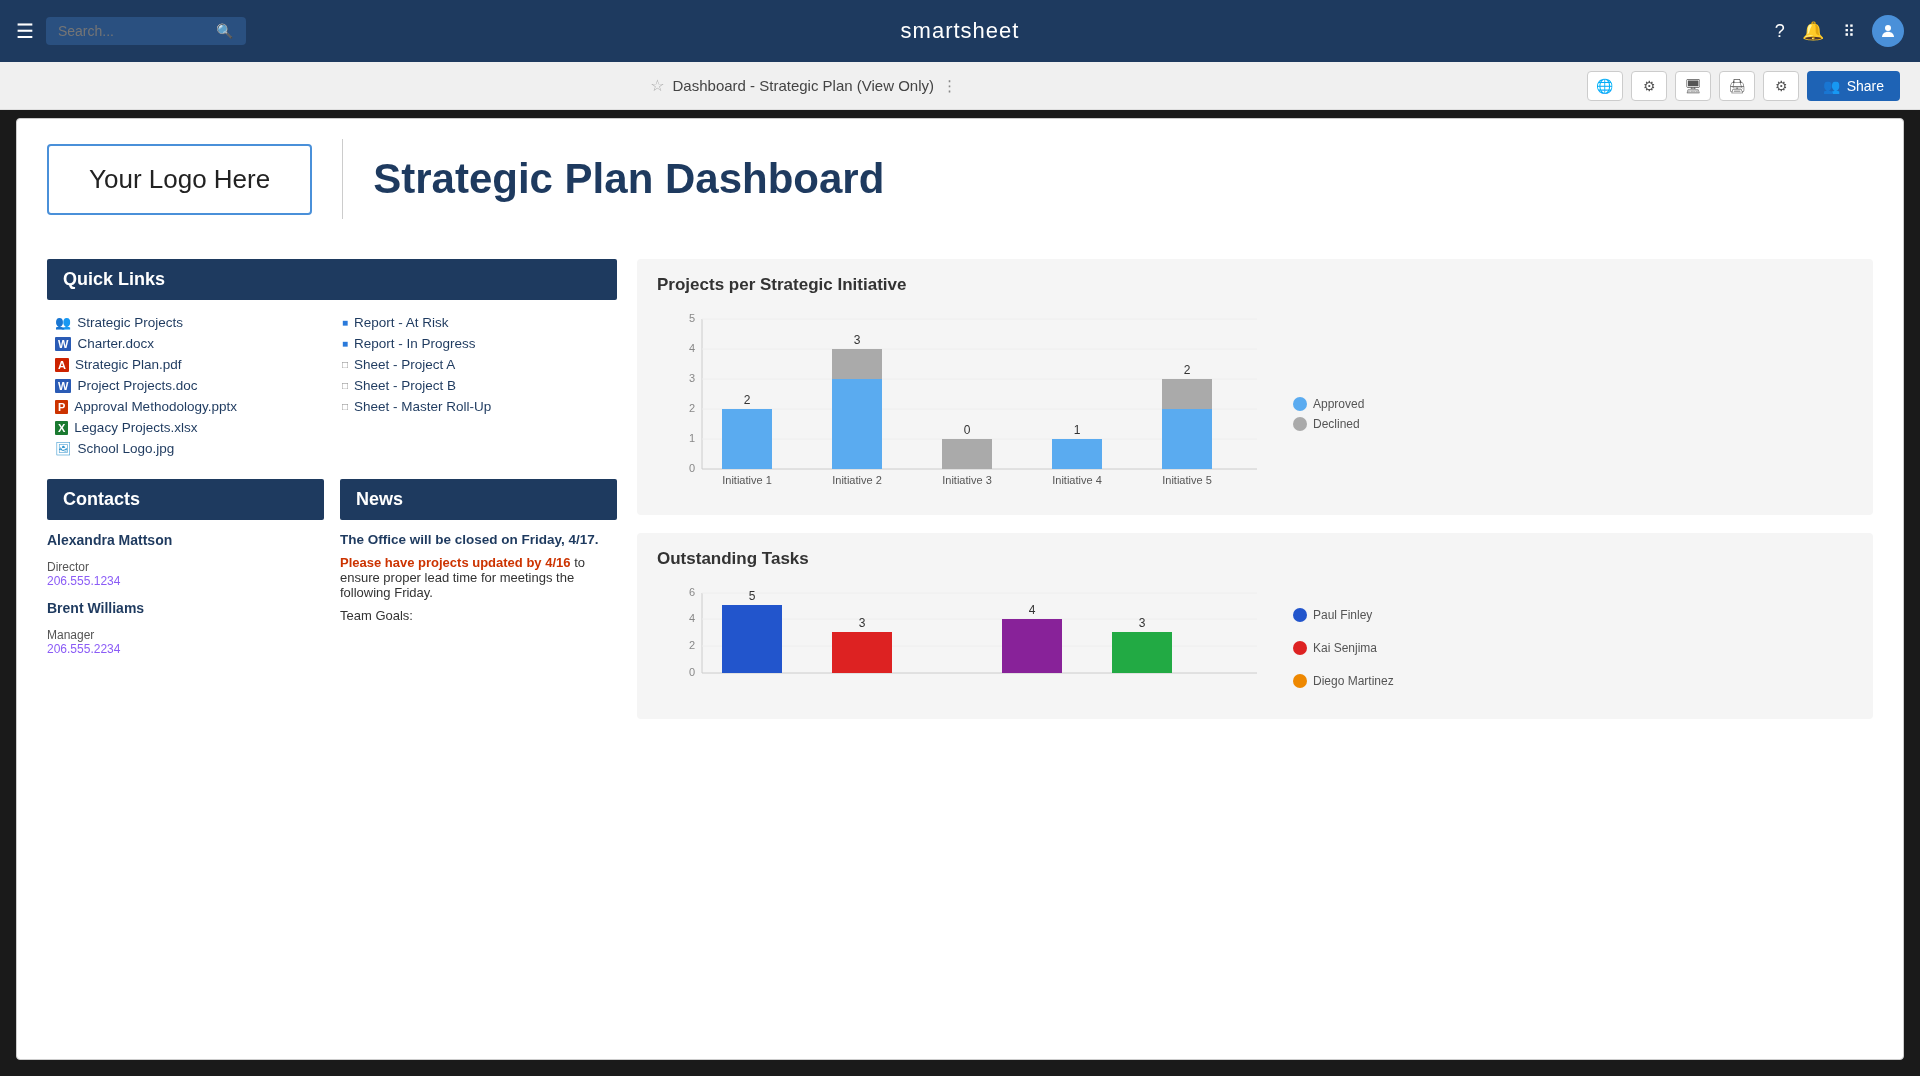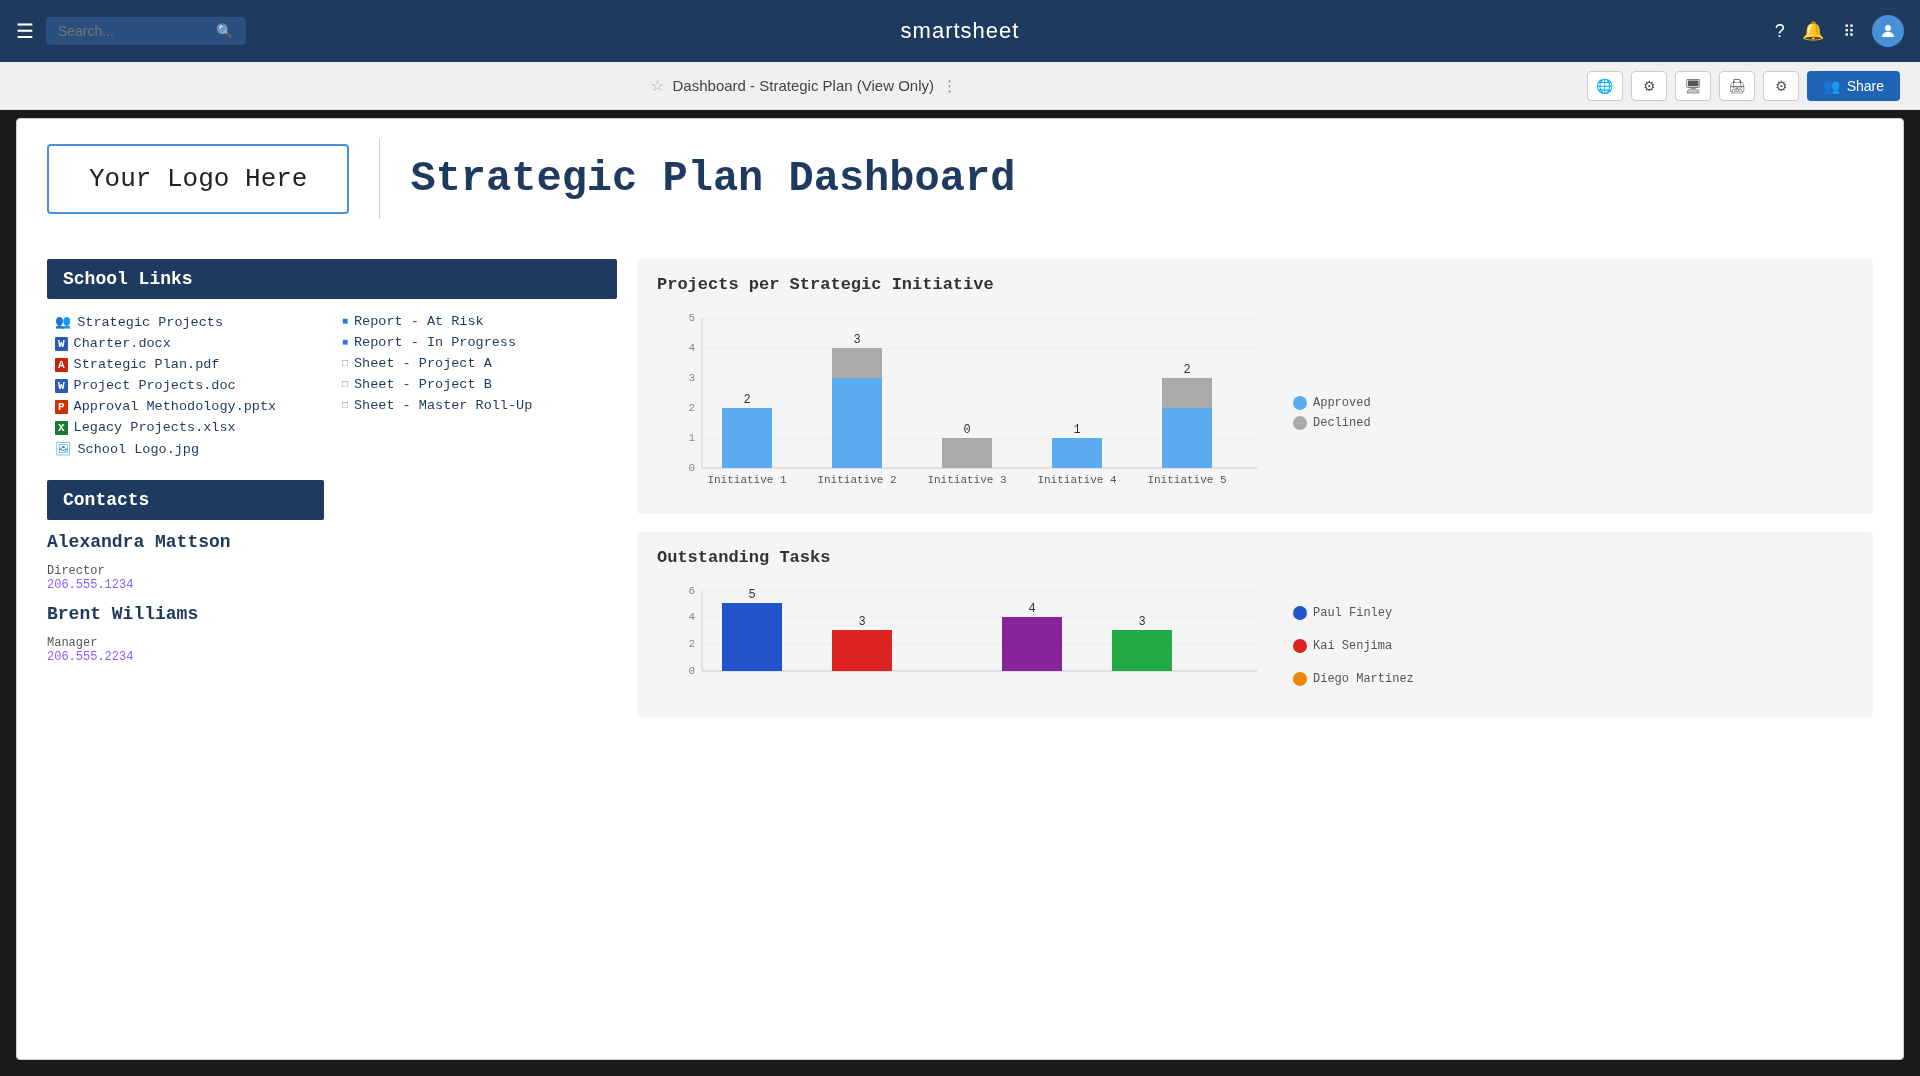--- a/index.html
+++ b/index.html
@@ -97,21 +97,20 @@
 
     
     .main-content {
       background: white;
       margin: 8px 16px;
       border: 1px solid #ccc;
       border-radius: 4px;
       padding: 20px 30px;
       height: calc(1076px - 62px - 48px - 24px);
       overflow: hidden;
-      font-family: Liberation Mono, monospace;
     }
 
     
     .header-row {
       display: flex;
       align-items: center;
       gap: 30px;
       margin-bottom: 24px;
       padding-bottom: 16px;
     }
@@ -177,21 +176,21 @@
     
     .bottom-left {
       display: grid;
       grid-template-columns: 1fr 1fr;
       gap: 16px;
     }
     .contacts-section {}
     .news-section {}
 
     .contact-person { margin-bottom: 12px; }
-    .contact-name { font-weight: 700; color: #1e3a5f; font-size: 18px; }
+    .contact-name { font-weight: 700; color: #1e3a5f; font-size: 14px; }
     .contact-role { font-size: 12px; color: #555; margin-top: 12px; }
     .contact-phone { font-size: 12px; color: #8b5cf6; }
 
     .news-text-highlight { color: #1e3a5f; font-weight: 700; font-size: 13.5px; margin-bottom: 8px; }
     .news-text-alert { color: #cc3300; font-weight: 700; font-size: 13px; }
     .news-text-label { font-size: 13px; color: #333; }
 
     
     .right-col {}
 
@@ -271,21 +270,21 @@
   <div class="header-row">
     <div class="logo-box">Your Logo Here</div>
     <div class="divider-line"></div>
     <div class="dashboard-title">Strategic Plan Dashboard</div>
   </div>
 
   <div class="content-grid">
 
     <div class="left-col">
 
-      <div class="section-header">School Links</div>
+      <div class="section-header">Quick Links</div>
       <div class="quick-links-grid">
 
         <div>
           <div class="link-item">
             <span class="file-icon file-icon-blue">👥</span>
             <span>Strategic Projects</span>
           </div>
           <div class="link-item">
             <span class="file-icon file-icon-word" style="background:#2a5bb5;color:white;padding:1px 3px;font-size:11px;font-weight:700;border-radius:1px;">W</span>
             <span>Charter.docx</span>
@@ -345,20 +344,29 @@
             <div class="contact-role">Director</div>
             <div class="contact-phone">206.555.1234</div>
           </div>
           <div class="contact-person">
             <div class="contact-name">Brent Williams</div>
             <div class="contact-role">Manager</div>
             <div class="contact-phone">206.555.2234</div>
           </div>
         </div>
 
+        <div class="news-section">
+          <div class="section-header">News</div>
+          <div class="news-text-highlight">The Office will be closed on Friday, 4/17.</div>
+          <div style="font-size:13px;color:#333;margin-bottom:8px;">
+            <span class="news-text-alert">Please have projects updated by 4/16</span>
+            <span> to ensure proper lead time for meetings the following Friday.</span>
+          </div>
+          <div class="news-text-label">Team Goals:</div>
+        </div>
 
       </div>
     </div>
 
     <div class="right-col">
 
       <div class="chart-section">
         <div class="chart-title">Projects per Strategic Initiative</div>
         <div style="display:flex;align-items:flex-start;">
           <svg width="620" height="190" viewBox="0 0 620 190">

